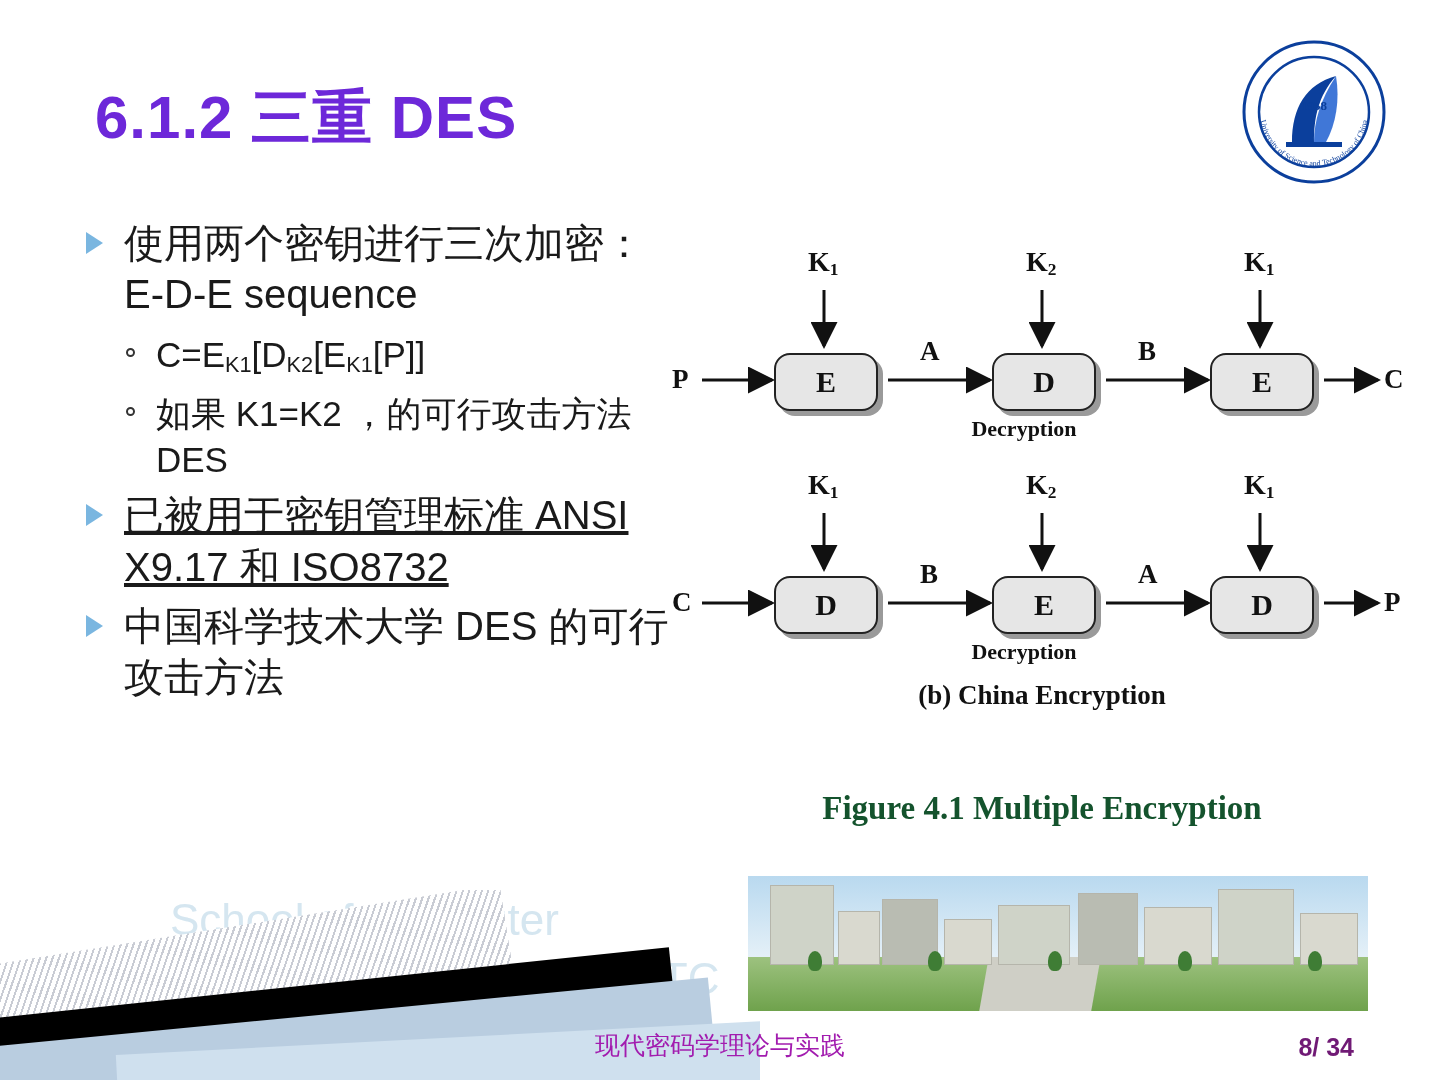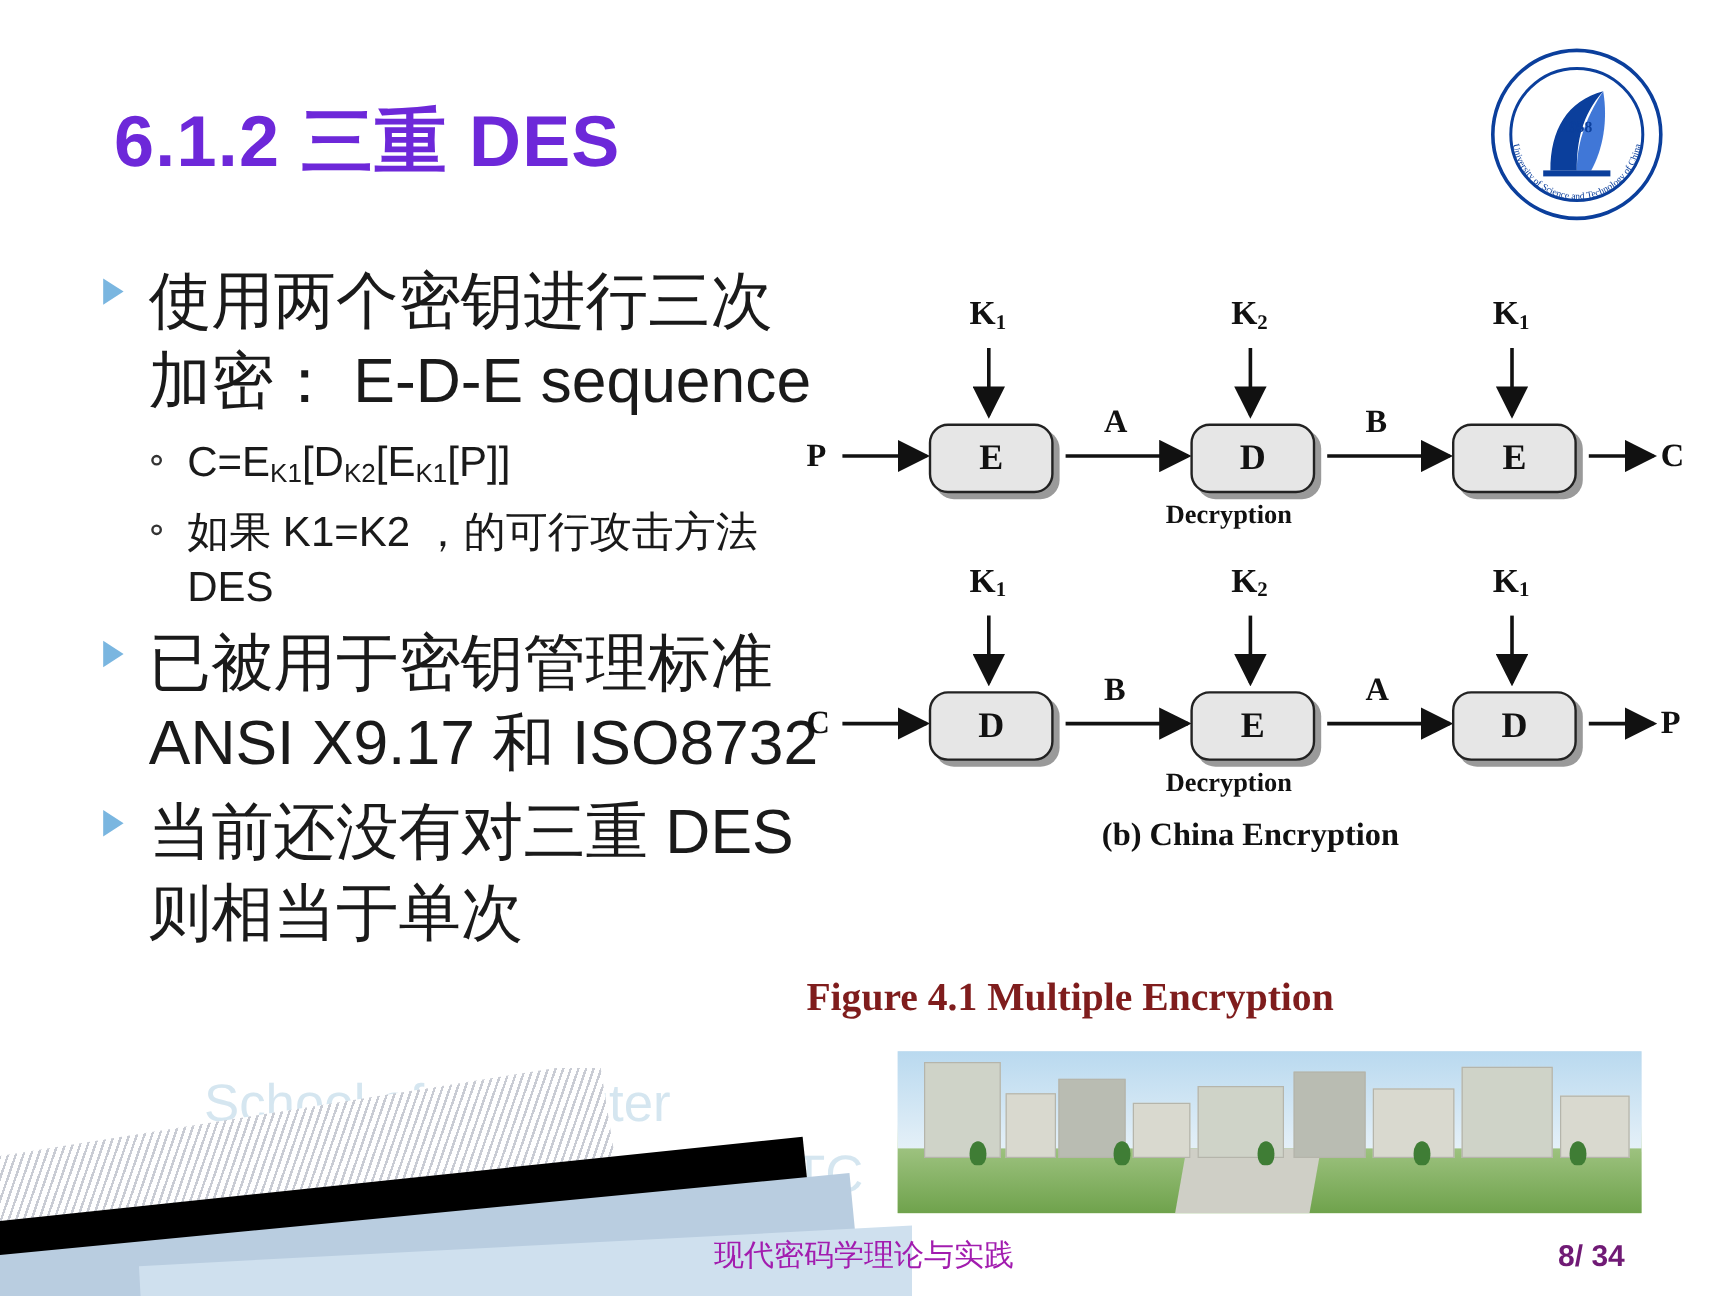--- a/index.html
+++ b/index.html
@@ -44,21 +44,21 @@
   
   .bullets {
     position: absolute;
     left: 78px;
     top: 218px;
     width: 610px;
     color: #1a1a1a;
   }
   .b1 {
     position: relative;
-    font-size: 52px;
+    font-size: 40px;
     line-height: 1.28;
     margin-bottom: 2px;
     padding-left: 46px;
   }
   .b1 .tri {
     position: absolute;
     left: 8px;
     top: 14px;
     width: 0;
     height: 0;
@@ -93,26 +93,26 @@
     position: absolute;
     left: 672px;
     top: 228px;
     width: 740px;
     height: 620px;
   }
   .figcaption {
     position: absolute;
     left: 0;
     right: 0;
-    top: 586px;
-    text-align: left;
+    top: 562px;
+    text-align: center;
     font-family: "Liberation Serif", serif;
     font-weight: bold;
     font-size: 33px;
-    color: #7f1d1d;
+    color: #14532d;
   }
   .sublabel {
     position: absolute;
     left: 0;
     right: 0;
     top: 452px;
     text-align: center;
     font-family: "Liberation Serif", serif;
     font-weight: bold;
     font-size: 27px;
@@ -346,28 +346,28 @@
     <div class="b2">
       <span class="dot"></span>
       <span>C=E</span><sub>K1</sub><span>[D</span><sub>K2</sub><span>[E</span><sub>K1</sub><span>[P]]</span>
     </div>
 
     <div class="b2">
       <span class="dot"></span>
       <span>如果 K1=K2 ，的可行攻击方法 DES</span>
     </div>
 
+    <div class="b1" style="margin-top:8px;text-decoration:underline;">
+      <span class="tri"></span>
+      <span>已被用于密钥管理标准 ANSI X9.17 和 ISO8732</span>
+    </div>
+
     <div class="b1" style="margin-top:8px;">
       <span class="tri"></span>
-      <span>已被用于密钥管理标准 ANSI X9.17 和 ISO8732</span>
-    </div>
-
-    <div class="b1" style="margin-top:8px;">
-      <span class="tri"></span>
-      <span>当前还没有对三重 DES 则相当于单次</span>
+      <span>中国科学技术大学 DES 的可行攻击方法</span>
     </div>
   </div>
 
   <div class="figure">
 
     <svg class="figsvg" viewBox="0 0 740 560">
       <defs>
         <marker id="ah" markerWidth="9" markerHeight="9" refX="8" refY="4.5" orient="auto">
           <path d="M0,0 L9,4.5 L0,9 z" fill="#111"></path>
         </marker>

